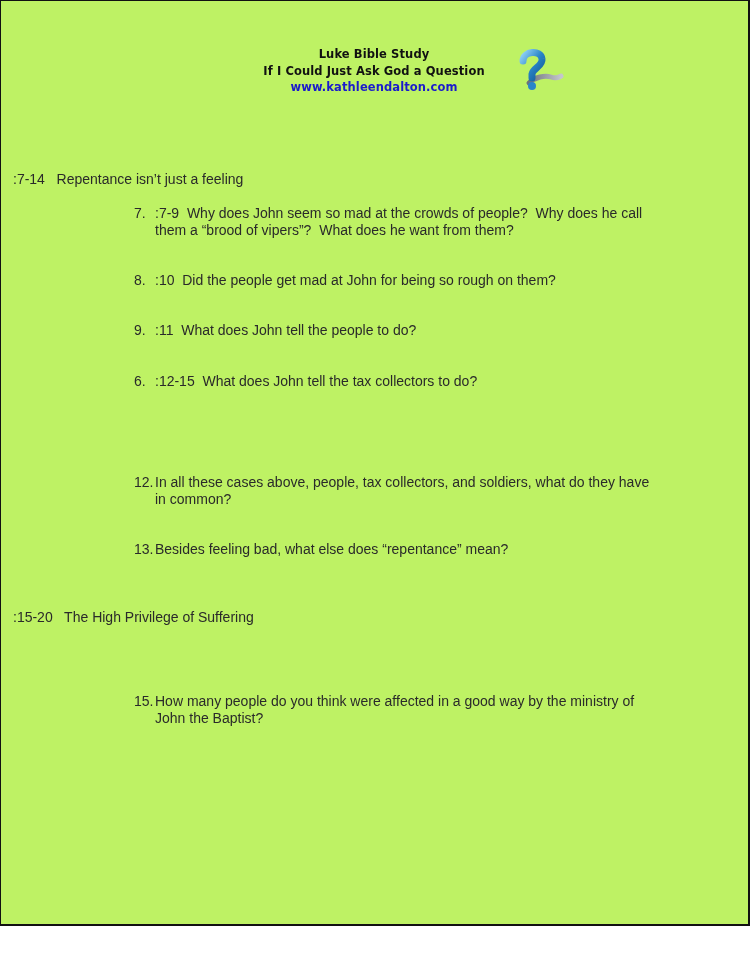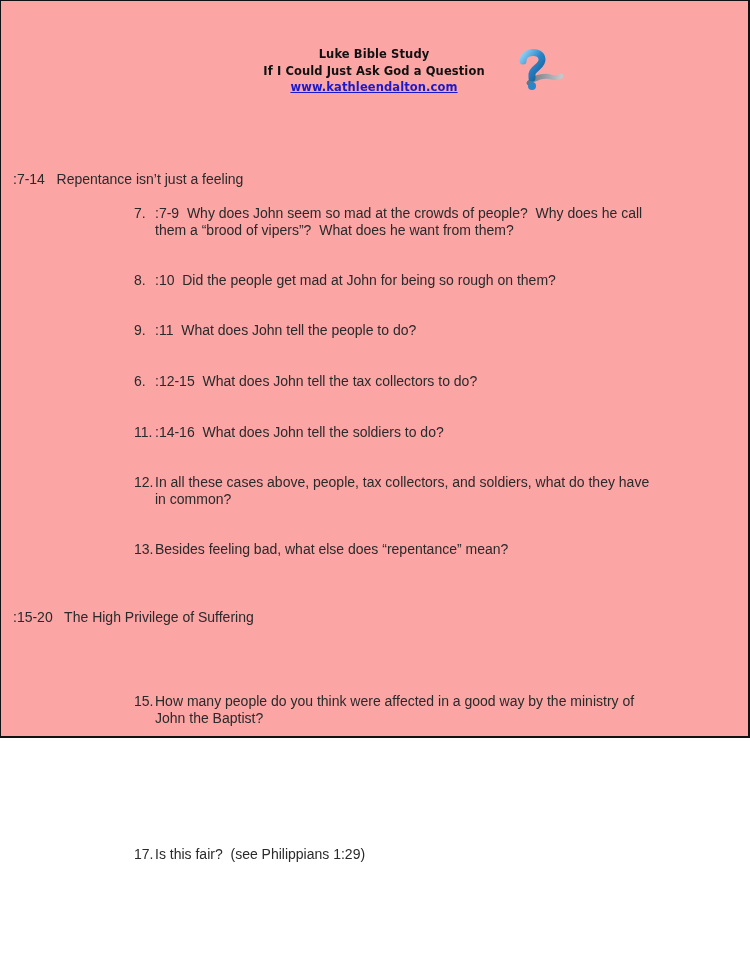--- a/index.html
+++ b/index.html
@@ -11,45 +11,44 @@
       width: 750px;
       height: 970px;
       position: relative;
       overflow: hidden;
     }
     .page {
       position: absolute;
       left: 0;
       top: 0;
       width: 750px;
-      height: 738px;
+      height: 926px;
       box-sizing: border-box;
       border-left: 1px solid #111;
       border-top: 1px solid #111;
       border-right: 2px solid #111;
       border-bottom: 2px solid #111;
-      background: #fca5a5;
+      background: #bef264;
     }
     .header {
       position: absolute;
       left: 200px;
       top: 45px;
       width: 346px;
       text-align: center;
       font-family: "DejaVu Sans", sans-serif;
       font-weight: bold;
       font-size: 11.5px;
       line-height: 16.5px;
       color: #111;
       letter-spacing: 0.1px;
     }
     .header .line { display: block; white-space: nowrap; }
     .header .url {
       color: #1a1acc;
-      text-decoration: underline;
       text-underline-offset: 1px;
     }
     .qmark {
       position: absolute;
       left: 514px;
       top: 46px;
       width: 50px;
       height: 46px;
     }
     .body-text {
@@ -127,42 +126,34 @@
   <div class="q body-text" style="top:321px;">
     <span class="num">9.</span>
     <span class="txt">:11  What does John tell the people to do?</span>
   </div>
 
   <div class="q body-text" style="top:372px;">
     <span class="num">6.</span>
     <span class="txt">:12-15  What does John tell the tax collectors to do?</span>
   </div>
 
-  <div class="q body-text" style="top:423px;">
-    <span class="num">11.</span>
-    <span class="txt">:14-16  What does John tell the soldiers to do?</span>
-  </div>
 
   <div class="q body-text" style="top:473px;">
     <span class="num">12.</span>
     <span class="txt">In all these cases above, people, tax collectors, and soldiers, what do they have in common?</span>
   </div>
 
   <div class="q body-text" style="top:540px;">
     <span class="num">13.</span>
     <span class="txt">Besides feeling bad, what else does “repentance” mean?</span>
   </div>
 
   <div class="section-title body-text" style="top:608px;">:15-20   The High Privilege of Suffering</div>
 
 
   <div class="q body-text" style="top:692px;">
     <span class="num">15.</span>
     <span class="txt">How many people do you think were affected in a good way by the ministry of John the Baptist?</span>
   </div>
 
 
-  <div class="q body-text" style="top:845px;">
-    <span class="num">17.</span>
-    <span class="txt">Is this fair?  (see Philippians 1:29)</span>
-  </div>
 
 </div>
 
 </body></html>

